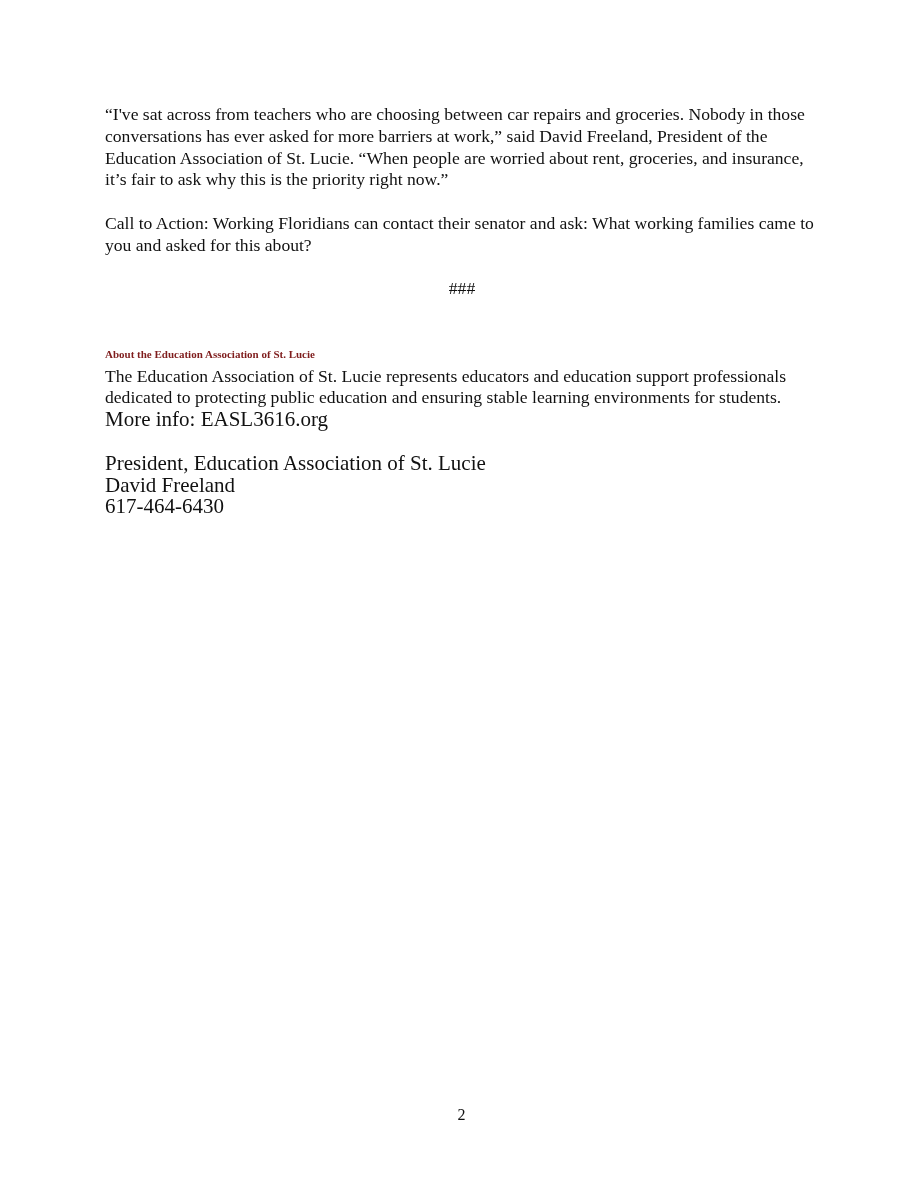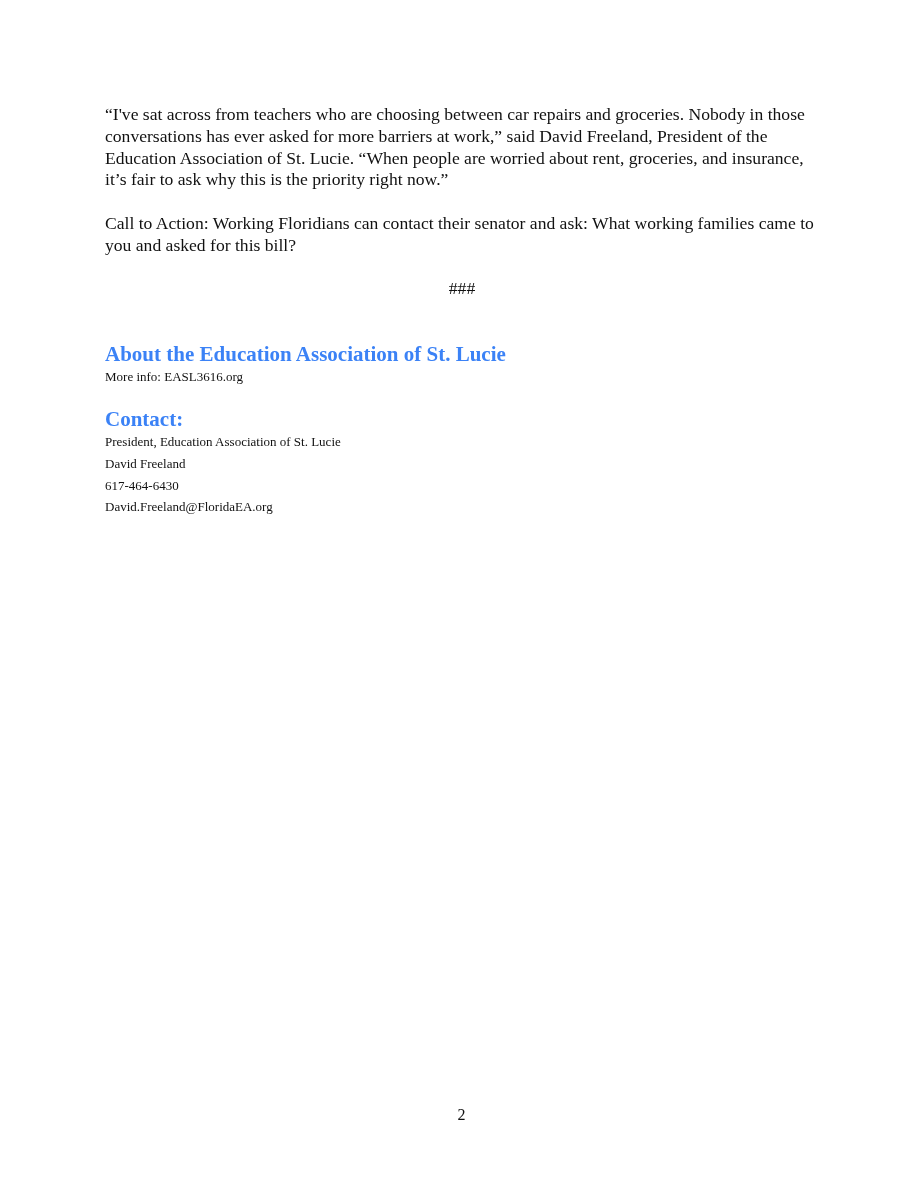--- a/index.html
+++ b/index.html
@@ -44,28 +44,28 @@
     text-align: center;
     font-size: 17.6px;
     line-height: 21.8px;
     margin: 0;
     color: #111111;
   }
   .bold {
     font-weight: normal;
   }
   .heading {
-    font-size: 21px;
+    font-size: 11px;
     line-height: 21.8px;
     font-weight: bold;
     margin: 0;
-    color: #3b82f6;
+    color: #7f1d1d;
   }
   .line {
-    font-size: 13px;
+    font-size: 21px;
     line-height: 21.8px;
     margin: 0;
     color: #111111;
   }
   .page-number {
     position: absolute;
     left: 0;
     right: 0;
     top: 1106px;
     text-align: center;
@@ -78,37 +78,36 @@
 <body>
 
 <div class="page">
 
   <div class="content">
 
     <p class="para">“I've sat across from teachers who are choosing between car repairs and groceries. Nobody in those conversations has ever asked for more barriers at work,” said David Freeland, President of the Education Association of St. Lucie. “When people are worried about rent, groceries, and insurance, it’s fair to ask why this is the priority right now.”</p>
 
     <div class="block-gap"></div>
 
-    <p class="para"><span class="bold">Call to Action:</span><span> Working Floridians can contact their senator and ask: What working families came to you and asked for this bill?</span></p>
+    <p class="para"><span class="bold">Call to Action:</span><span> Working Floridians can contact their senator and ask: What working families came to you and asked for this about?</span></p>
 
     <div class="block-gap"></div>
 
     <p class="centered">###</p>
 
     <div class="block-gap"></div>
     <div class="gap-small"></div>
 
     <p class="heading">About the Education Association of St. Lucie</p>
+    <p class="para">The Education Association of St. Lucie represents educators and education support professionals dedicated to protecting public education and ensuring stable learning environments for students.</p>
     <p class="line"><span class="bold">More info:</span><span> EASL3616.org</span></p>
 
     <div class="block-gap"></div>
 
-    <p class="heading">Contact:</p>
     <p class="line">President, Education Association of St. Lucie</p>
     <p class="line">David Freeland</p>
     <p class="line">617-464-6430</p>
-    <p class="line">David.Freeland@FloridaEA.org</p>
 
   </div>
 
   <div class="page-number">2</div>
 
 </div>
 
 </body></html>

